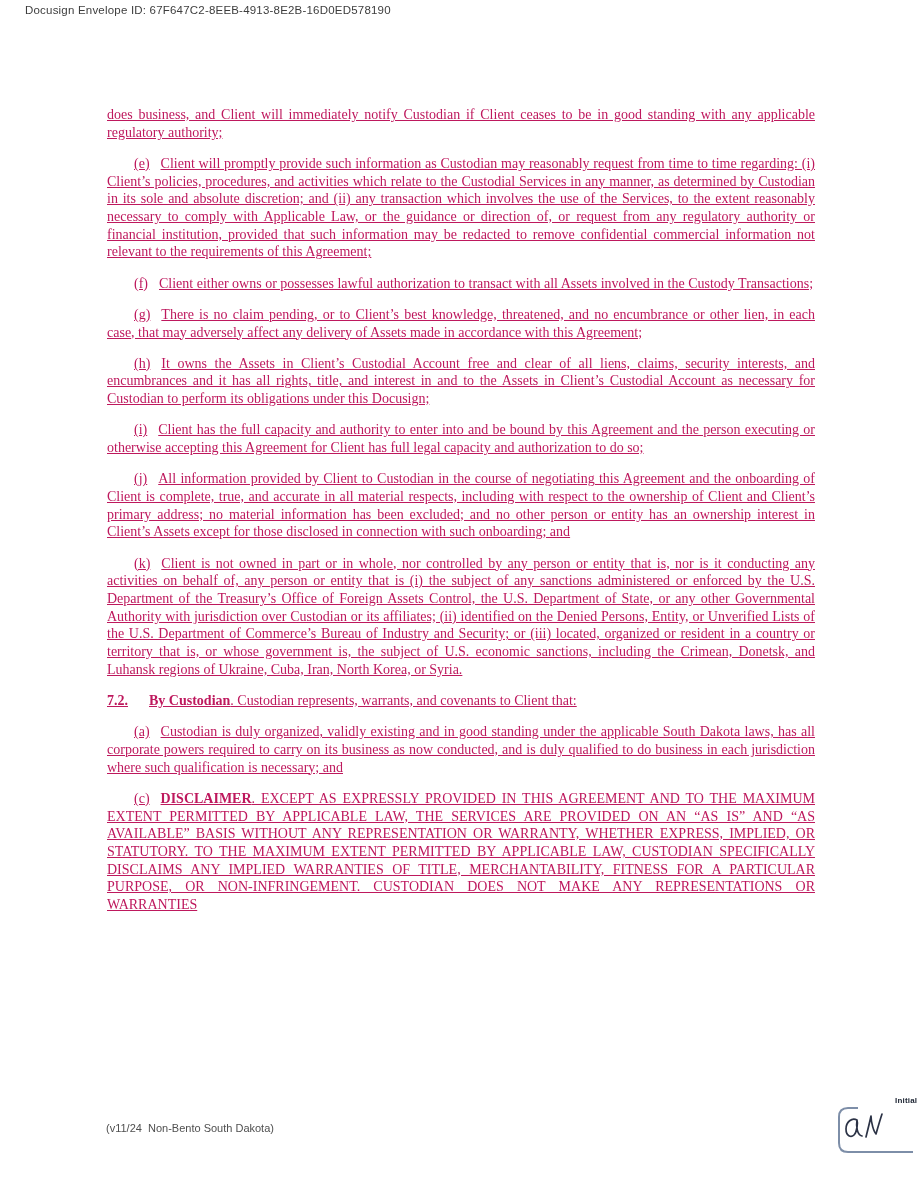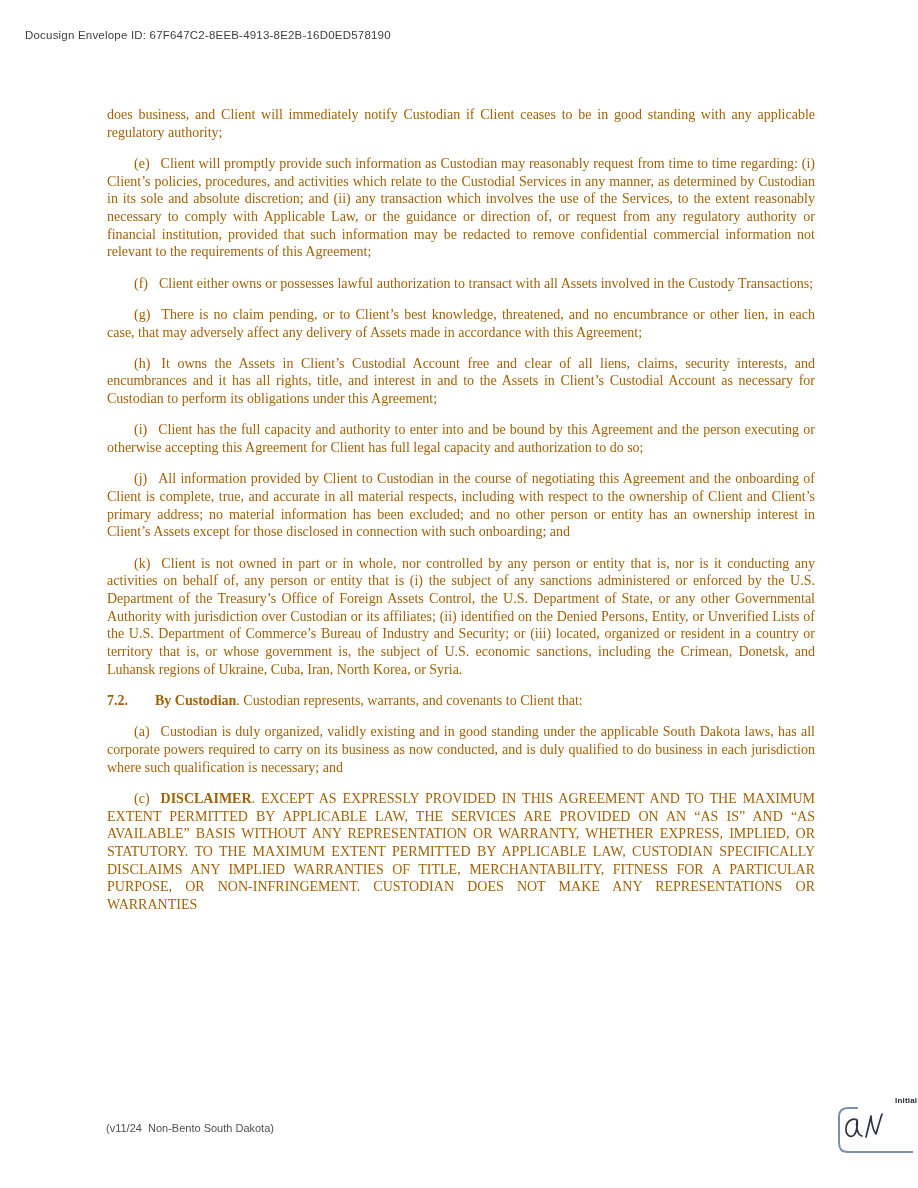--- a/index.html
+++ b/index.html
@@ -4,41 +4,42 @@
 <style>
   html,body { margin:0; padding:0; }
   body {
     width:918px; height:1188px;
     background:#ffffff;
     position:relative;
     font-family:"Liberation Serif", serif;
     overflow:hidden;
   }
   .envelope-header {
-    position:absolute; left:25px; top:29px;
+    position:absolute; left:25px; top:4px;
     font-family:"Liberation Sans", sans-serif;
     font-size:11.5px; color:#3d3d3d;
     letter-spacing:0.2px;
   }
   .doc-body {
     position:absolute; left:107px; top:106px; width:708px;
-    color:#a16207;
+    color:#be185d;
+    text-decoration:underline;
   }
   p.para {
     margin:0 0 13.5px 0;
     font-size:14px;
     line-height:17.7px;
     text-align:justify;
     text-indent:27px;
   }
   p.para.no-indent { text-indent:0; }
   p.para.heading { text-align:left; }
   .seg-bold { font-weight:bold; }
   .seg-marker { margin-right:11px; }
-  .seg-tab { margin-right:27px; }
+  .seg-tab { margin-right:21px; }
   .footer-note {
     position:absolute; left:106px; top:1122px;
     font-family:"Liberation Sans", sans-serif;
     font-size:11px; color:#4f4f4f;
     white-space:pre;
   }
   .initial-field {
     position:absolute; left:834px; top:1096px;
     width:84px; height:62px;
   }
@@ -54,21 +55,21 @@
 </head>
 <body>
 
 <div class="envelope-header">Docusign Envelope ID: 67F647C2-8EEB-4913-8E2B-16D0ED578190</div>
 
 <div class="doc-body" id="doc-body">
     <p class="para no-indent"><span>does business, and Client will immediately notify Custodian if Client ceases to be in good standing with any applicable regulatory authority;</span></p>
     <p class="para"><span class="seg-marker">(e)</span><span>Client will promptly provide such information as Custodian may reasonably request from time to time regarding: (i) Client’s policies, procedures, and activities which relate to the Custodial Services in any manner, as determined by Custodian in its sole and absolute discretion; and (ii) any transaction which involves the use of the Services, to the extent reasonably necessary to comply with Applicable Law, or the guidance or direction of, or request from any regulatory authority or financial institution, provided that such information may be redacted to remove confidential commercial information not relevant to the requirements of this Agreement;</span></p>
     <p class="para"><span class="seg-marker">(f)</span><span>Client either owns or possesses lawful authorization to transact with all Assets involved in the Custody Transactions;</span></p>
     <p class="para"><span class="seg-marker">(g)</span><span>There is no claim pending, or to Client’s best knowledge, threatened, and no encumbrance or other lien, in each case, that may adversely affect any delivery of Assets made in accordance with this Agreement;</span></p>
-    <p class="para"><span class="seg-marker">(h)</span><span>It owns the Assets in Client’s Custodial Account free and clear of all liens, claims, security interests, and encumbrances and it has all rights, title, and interest in and to the Assets in Client’s Custodial Account as necessary for Custodian to perform its obligations under this Agreement;</span></p>
+    <p class="para"><span class="seg-marker">(h)</span><span>It owns the Assets in Client’s Custodial Account free and clear of all liens, claims, security interests, and encumbrances and it has all rights, title, and interest in and to the Assets in Client’s Custodial Account as necessary for Custodian to perform its obligations under this Docusign;</span></p>
     <p class="para"><span class="seg-marker">(i)</span><span>Client has the full capacity and authority to enter into and be bound by this Agreement and the person executing or otherwise accepting this Agreement for Client has full legal capacity and authorization to do so;</span></p>
     <p class="para"><span class="seg-marker">(j)</span><span>All information provided by Client to Custodian in the course of negotiating this Agreement and the onboarding of Client is complete, true, and accurate in all material respects, including with respect to the ownership of Client and Client’s primary address; no material information has been excluded; and no other person or entity has an ownership interest in Client’s Assets except for those disclosed in connection with such onboarding; and</span></p>
     <p class="para"><span class="seg-marker">(k)</span><span>Client is not owned in part or in whole, nor controlled by any person or entity that is, nor is it conducting any activities on behalf of, any person or entity that is (i) the subject of any sanctions administered or enforced by the U.S. Department of the Treasury’s Office of Foreign Assets Control, the U.S. Department of State, or any other Governmental Authority with jurisdiction over Custodian or its affiliates; (ii) identified on the Denied Persons, Entity, or Unverified Lists of the U.S. Department of Commerce’s Bureau of Industry and Security; or (iii) located, organized or resident in a country or territory that is, or whose government is, the subject of U.S. economic sanctions, including the Crimean, Donetsk, and Luhansk regions of Ukraine, Cuba, Iran, North Korea, or Syria.</span></p>
     <p class="para no-indent heading"><span class="seg-bold seg-tab">7.2.</span><span class="seg-bold">By Custodian</span><span>. Custodian represents, warrants, and covenants to Client that:</span></p>
     <p class="para"><span class="seg-marker">(a)</span><span>Custodian is duly organized, validly existing and in good standing under the applicable South Dakota laws, has all corporate powers required to carry on its business as now conducted, and is duly qualified to do business in each jurisdiction where such qualification is necessary; and</span></p>
     <p class="para"><span class="seg-marker">(c)</span><span class="seg-bold">DISCLAIMER</span><span>. EXCEPT AS EXPRESSLY PROVIDED IN THIS AGREEMENT AND TO THE MAXIMUM EXTENT PERMITTED BY APPLICABLE LAW, THE SERVICES ARE PROVIDED ON AN “AS IS” AND “AS AVAILABLE” BASIS WITHOUT ANY REPRESENTATION OR WARRANTY, WHETHER EXPRESS, IMPLIED, OR STATUTORY. TO THE MAXIMUM EXTENT PERMITTED BY APPLICABLE LAW, CUSTODIAN SPECIFICALLY DISCLAIMS ANY IMPLIED WARRANTIES OF TITLE, MERCHANTABILITY, FITNESS FOR A PARTICULAR PURPOSE, OR NON-INFRINGEMENT. CUSTODIAN DOES NOT MAKE ANY REPRESENTATIONS OR WARRANTIES</span></p>
   </div>
 
 <div class="footer-note">(v11/24  Non-Bento South Dakota)</div>
 

